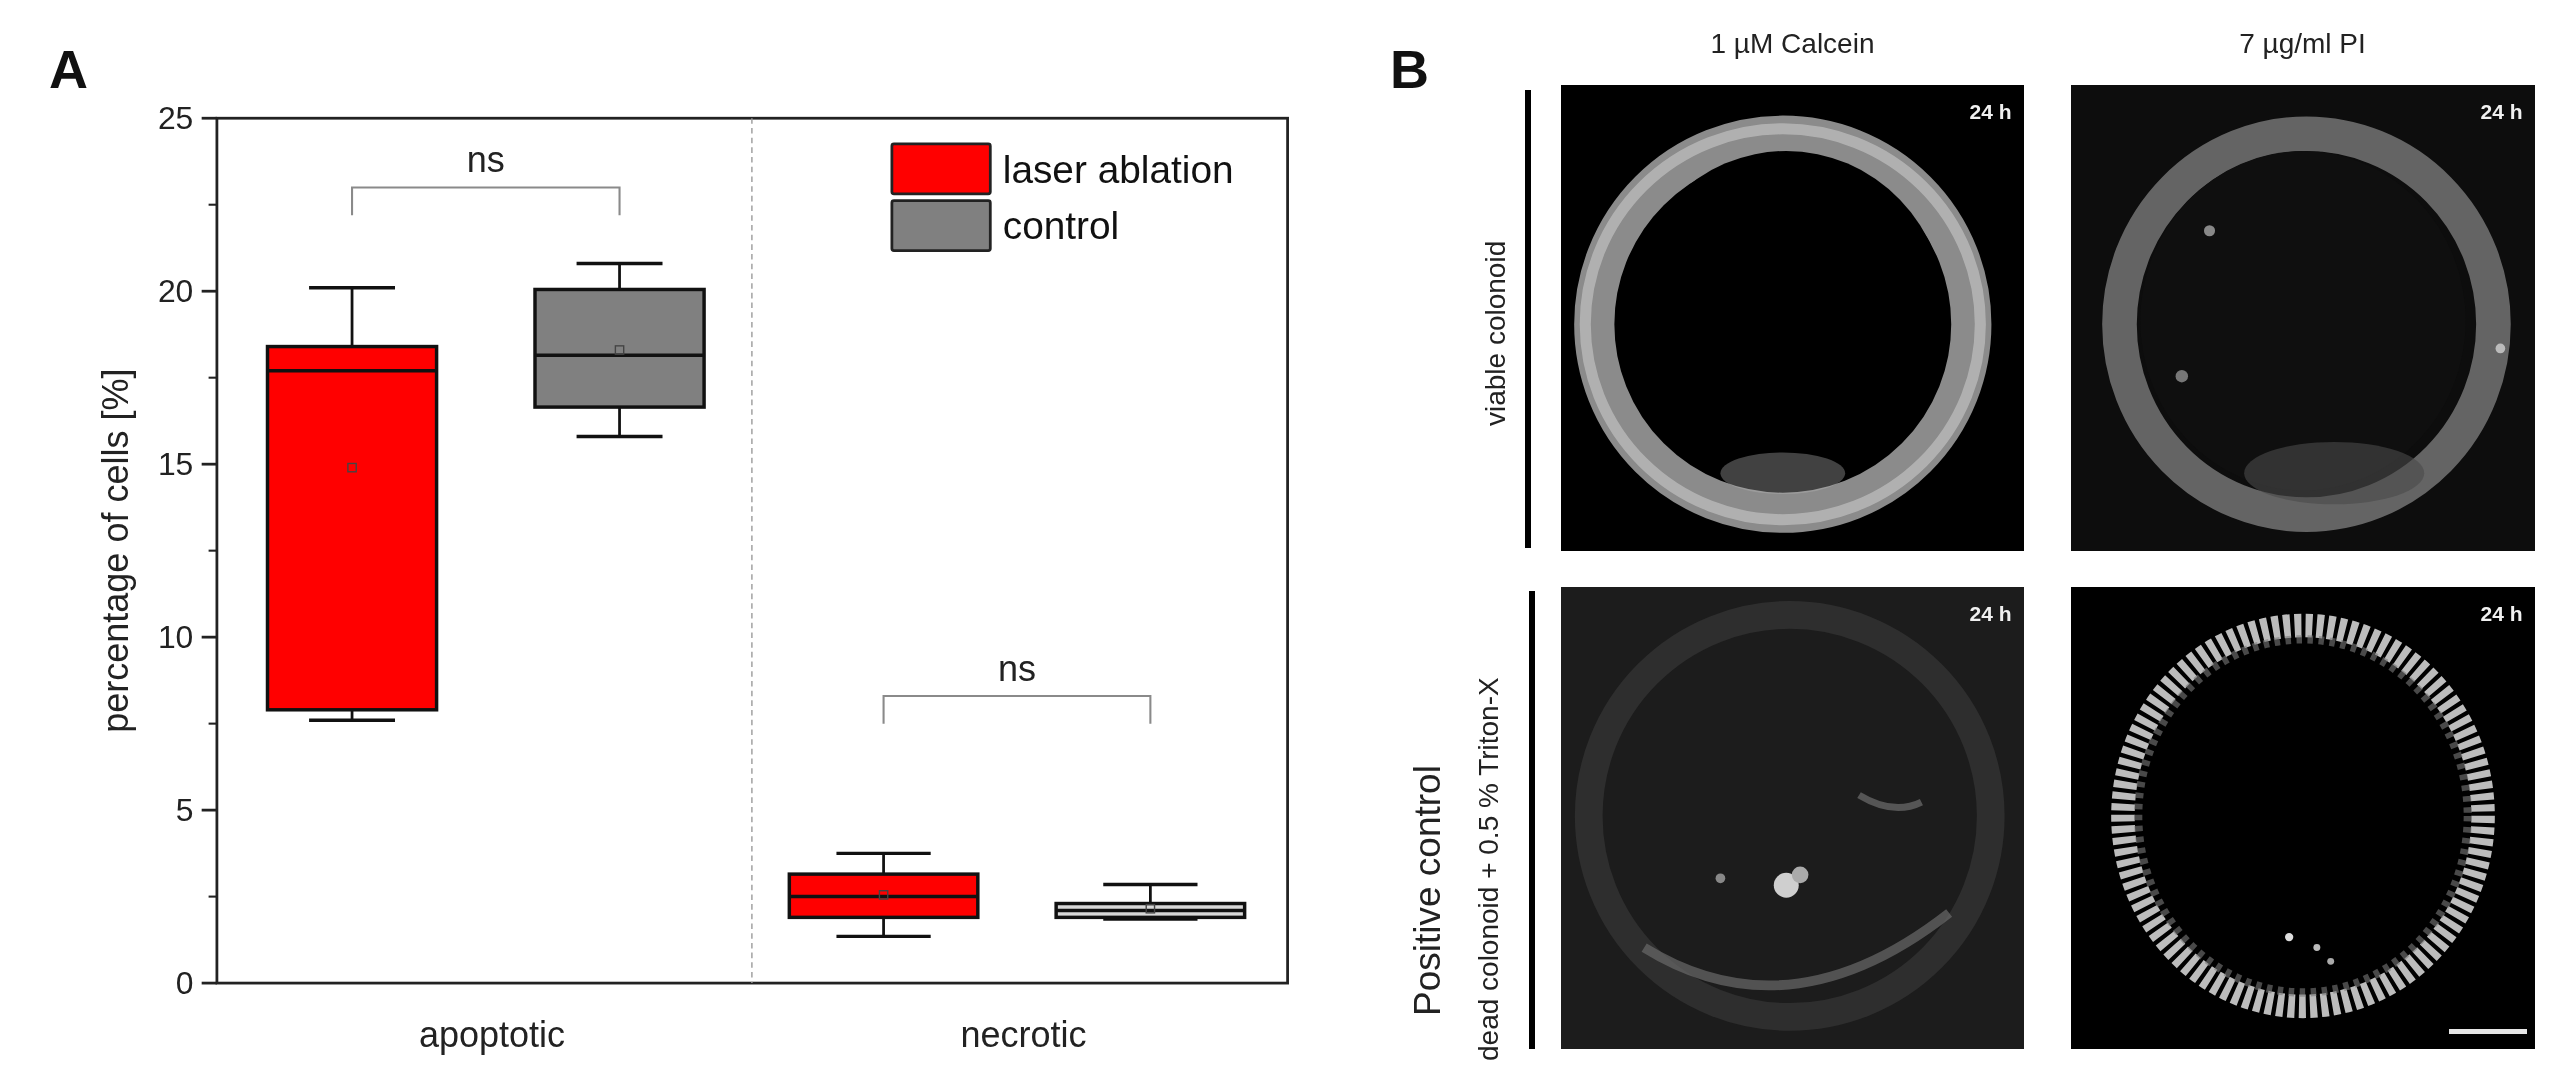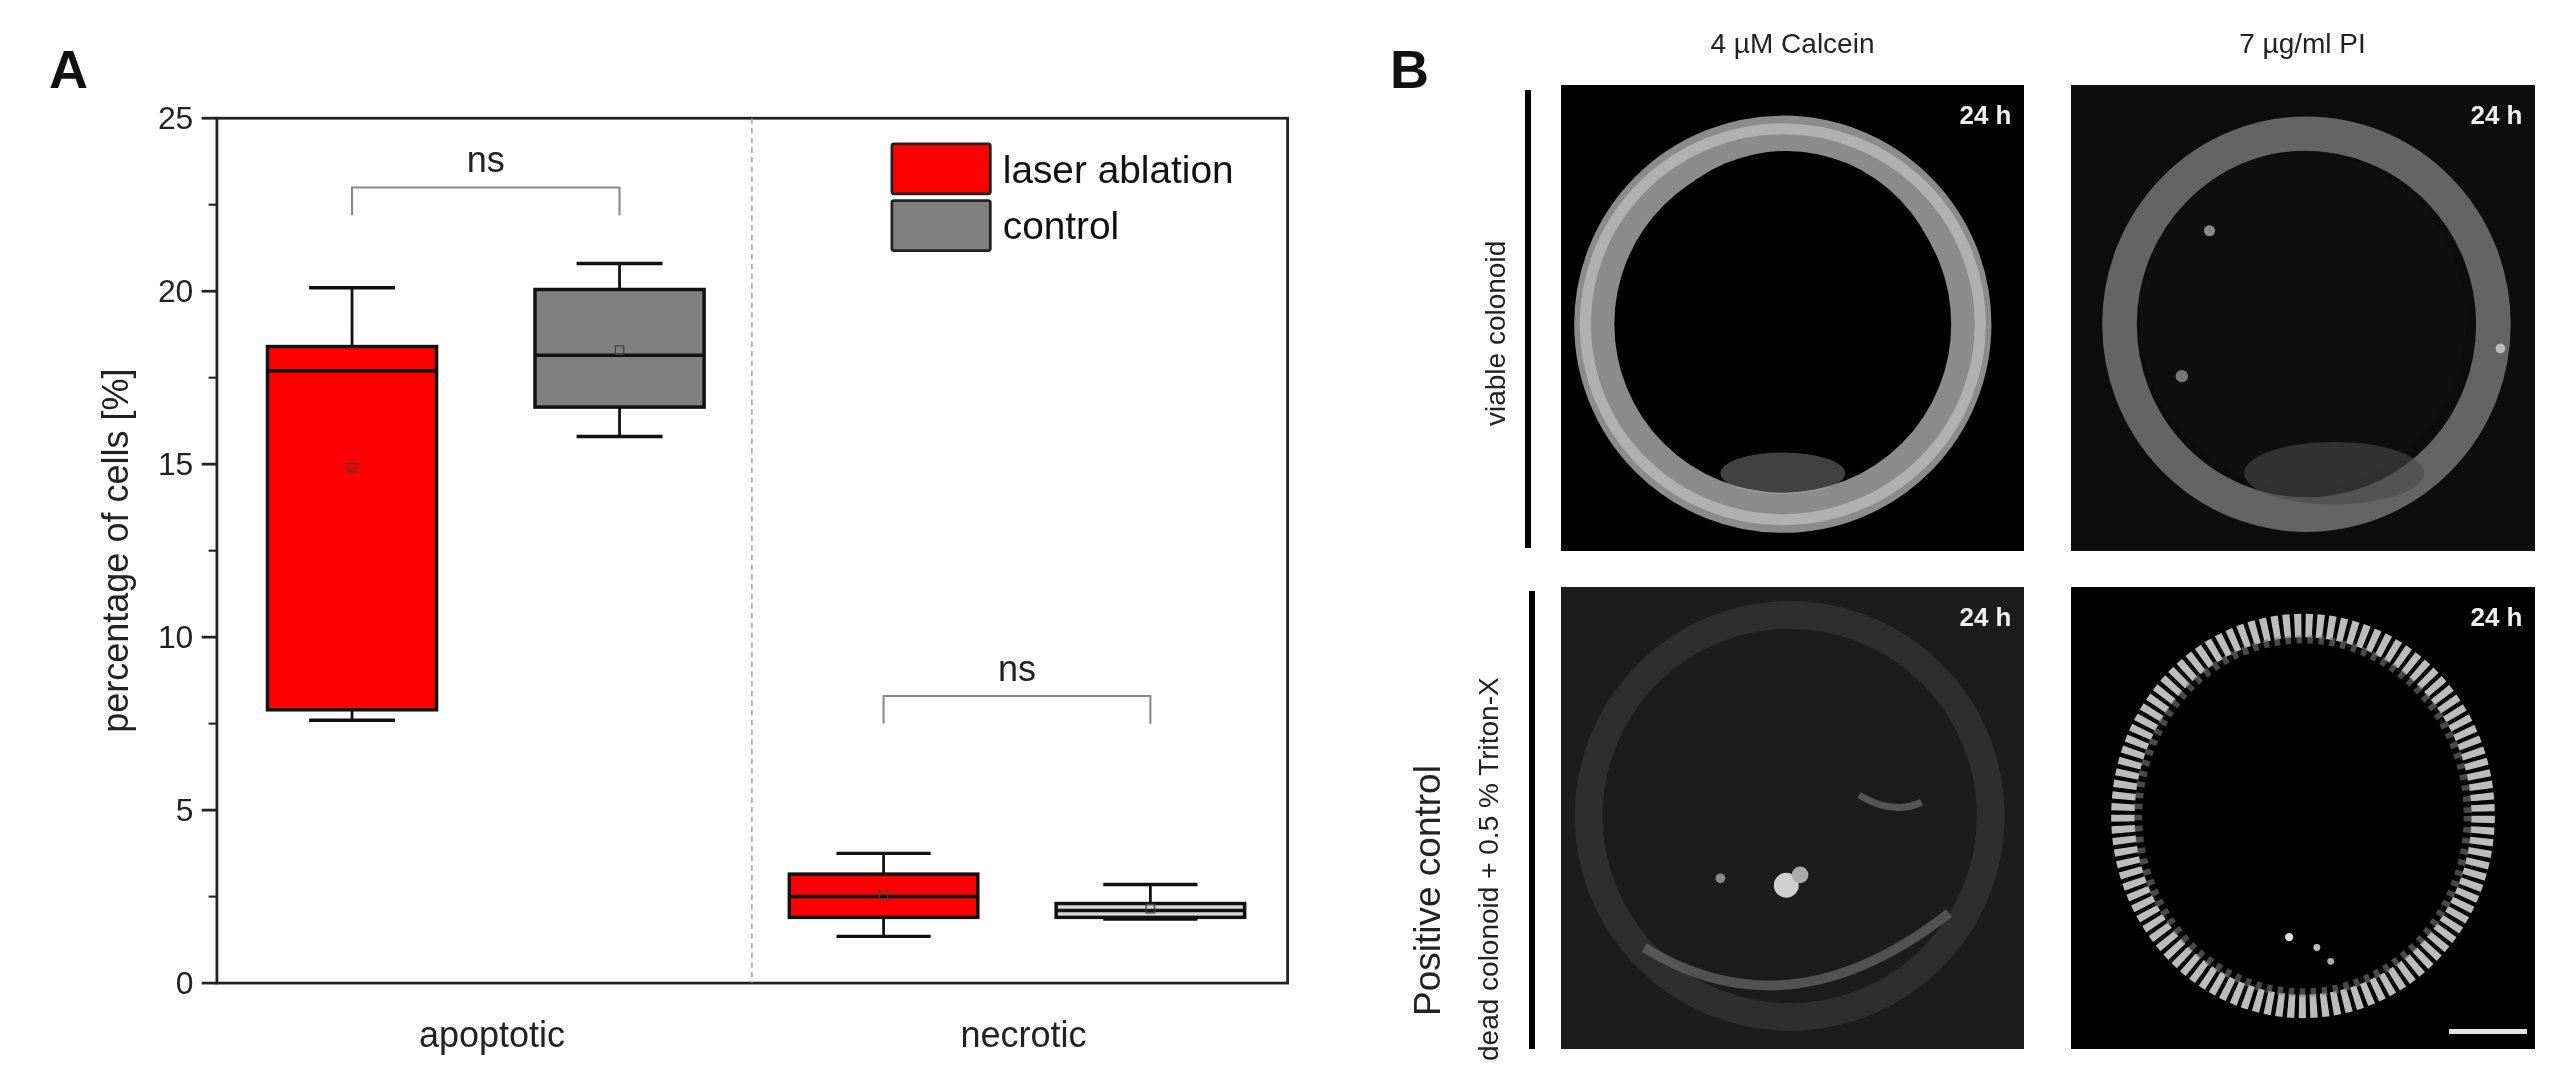--- a/index.html
+++ b/index.html
@@ -7,21 +7,21 @@
          font-family:"Liberation Sans", sans-serif; color:#111; }
   .panel-letter { position:absolute; font-weight:bold; font-size:54px; line-height:1; }
   #chart-svg { position:absolute; left:0; top:0; }
   .axis-text { font-family:"Liberation Sans", sans-serif; font-size:46px; fill:#222; }
   .cat-text { font-family:"Liberation Sans", sans-serif; font-size:52px; fill:#222; }
   .ylabel-text { font-family:"Liberation Sans", sans-serif; font-size:52px; fill:#222; }
   .ns-text { font-family:"Liberation Sans", sans-serif; font-size:52px; fill:#222; }
   .legend-text { font-family:"Liberation Sans", sans-serif; font-size:56px; fill:#111; }
   .col-title { position:absolute; font-size:28px; color:#222; text-align:center; width:471px; }
   .micro { position:absolute; background:#000; overflow:hidden; }
-  .time-tag { position:absolute; right:12.5px; top:15.3px; color:#f0f0f0; font-size:26px; font-weight:bold; }
+  .time-tag { position:absolute; right:12.5px; top:15.3px; color:#f0f0f0; font-size:21px; font-weight:bold; }
   .row-bar { position:absolute; width:5.5px; background:#000; }
   .row-label { position:absolute; transform-origin:left top; transform:rotate(-90deg); white-space:nowrap; color:#222; }
   .scalebar { position:absolute; height:4.9px; background:#e6e6e6; }
 </style>
 </head>
 <body>
 
 <div class="panel-letter" style="left:49px; top:42px;">A</div>
 
 <svg id="chart-svg" width="1386" height="1093" viewBox="0 0 2000 1576">
@@ -80,21 +80,21 @@
     <path d="M1275 1043.664 L1275 1003.664 L1660 1003.664 L1660 1043.664" fill="none" stroke="#8a8a8a" stroke-width="3"></path>
     <text x="1467.5" y="981.664" text-anchor="middle" class="ns-text">ns</text>
     <rect x="1287" y="207" width="142" height="72" fill="#ff0000" stroke="#222" stroke-width="4" rx="3"></rect>
     <text x="1447" y="263" class="legend-text">laser ablation</text>
     <rect x="1287" y="289" width="142" height="72" fill="#808080" stroke="#222" stroke-width="4" rx="3"></rect>
     <text x="1447" y="345" class="legend-text">control</text>
   </svg>
 
 <div class="panel-letter" style="left:1390px; top:42px;">B</div>
 
-<div class="col-title" style="left:1557px; top:28px;">4 µM Calcein</div>
+<div class="col-title" style="left:1557px; top:28px;">1 µM Calcein</div>
 <div class="col-title" style="left:2067px; top:28px;">7 µg/ml PI</div>
 
 <div class="row-bar" style="left:1525px; top:90px; height:458px;"></div>
 <div class="row-bar" style="left:1529px; top:591px; height:458px;"></div>
 
 <div class="row-label" style="left:1480px; top:426px; font-size:28px;">viable colonoid</div>
 <div class="row-label" style="left:1407px; top:1016px; font-size:37px;">Positive control</div>
 <div class="row-label" style="left:1473px; top:1061px; font-size:28px;">dead colonoid + 0.5 % Triton-X</div>
 
 <div class="micro" style="left:1561px; top:85px; width:463px; height:466px;">

